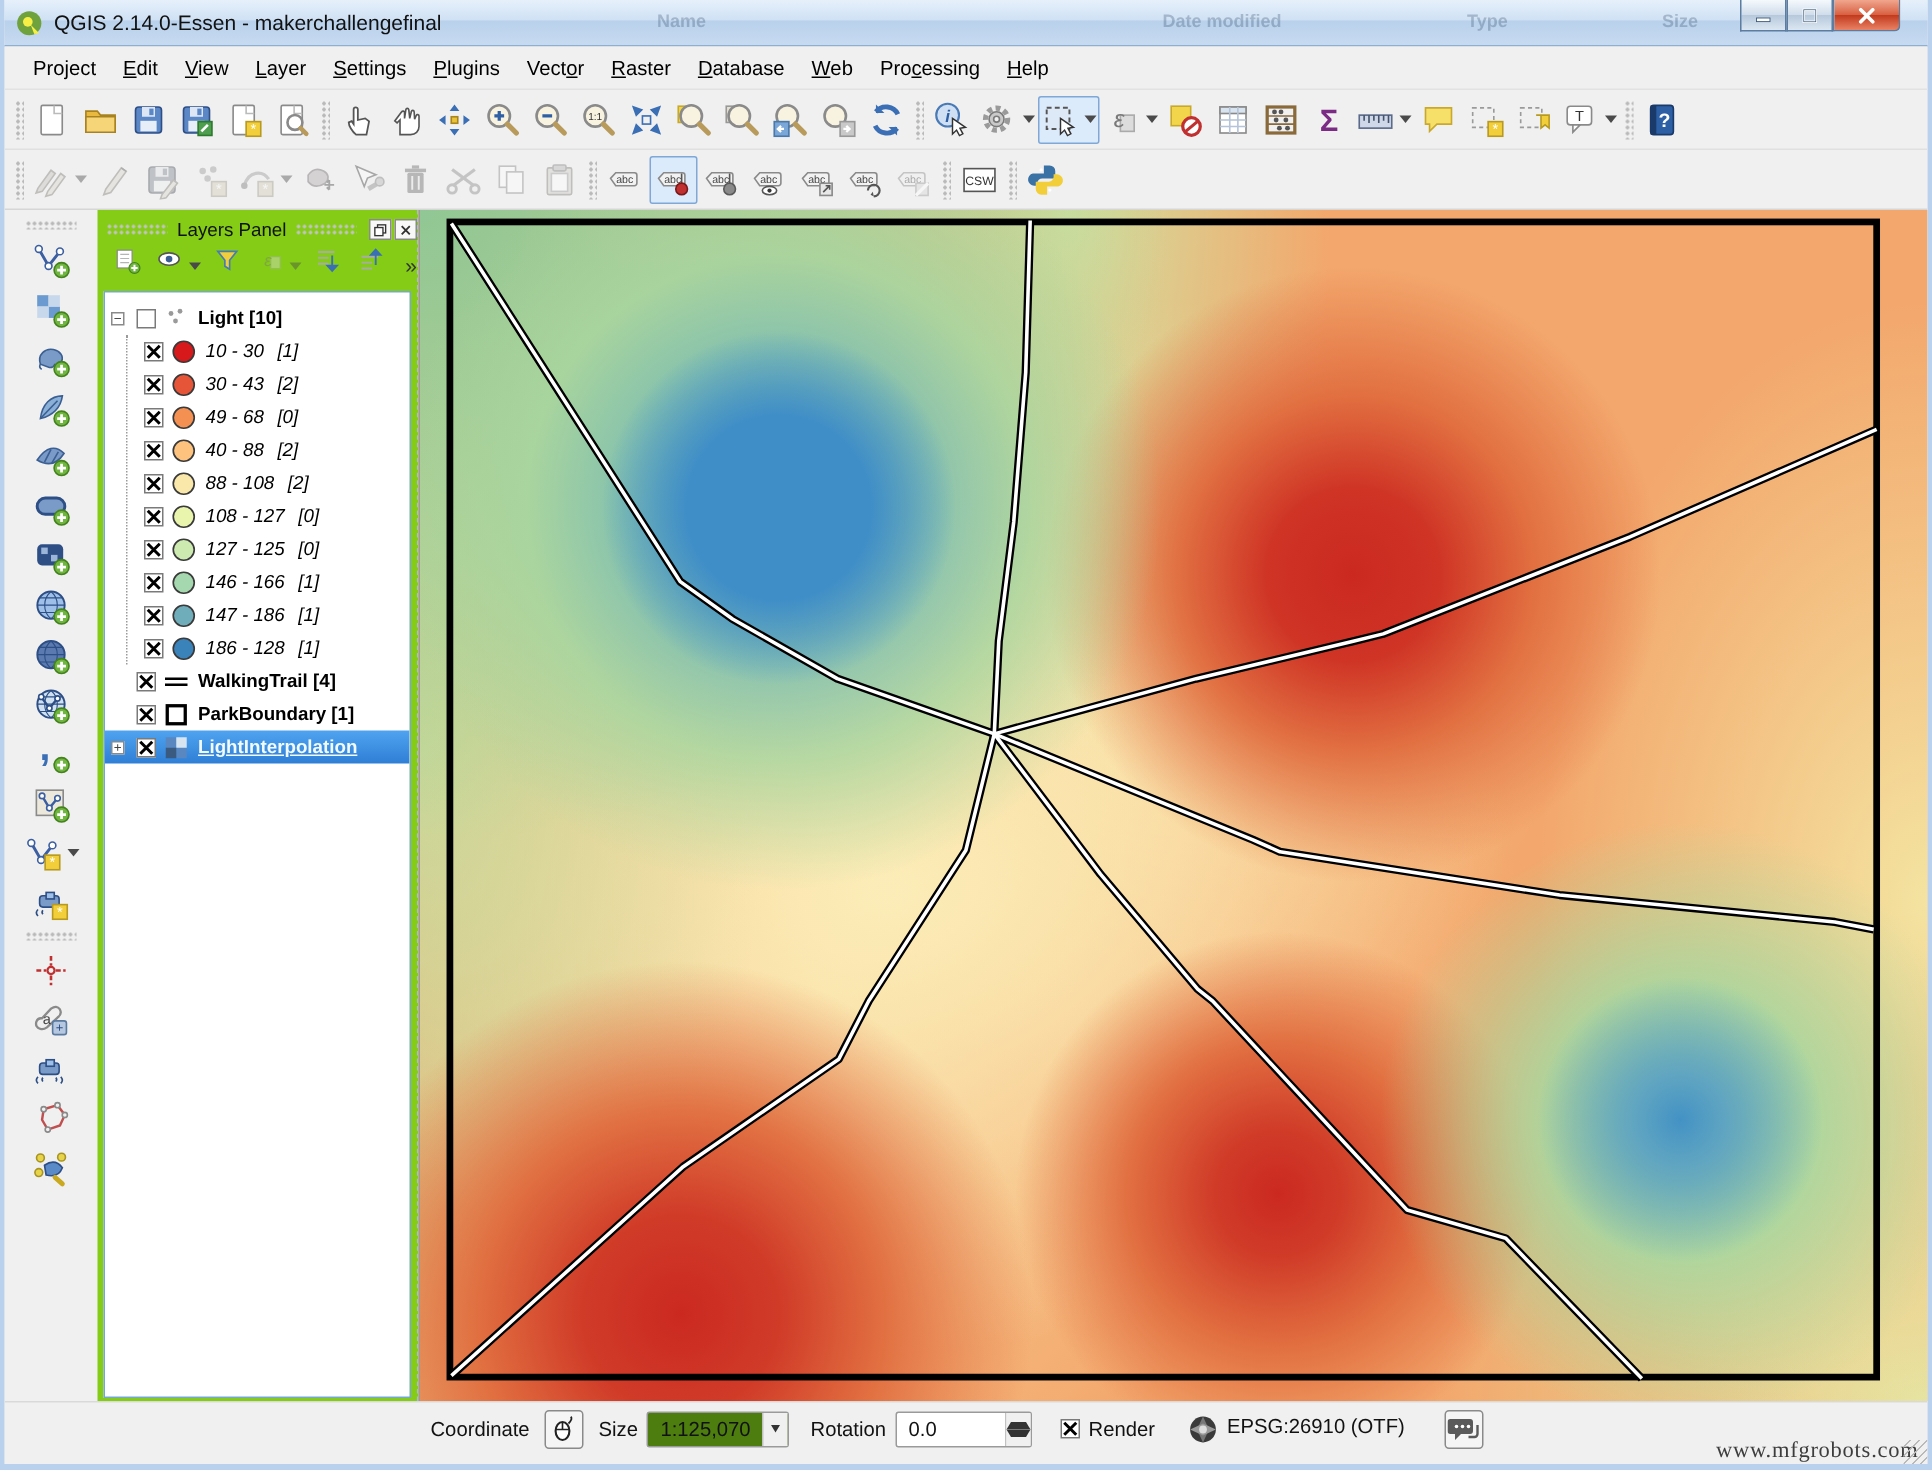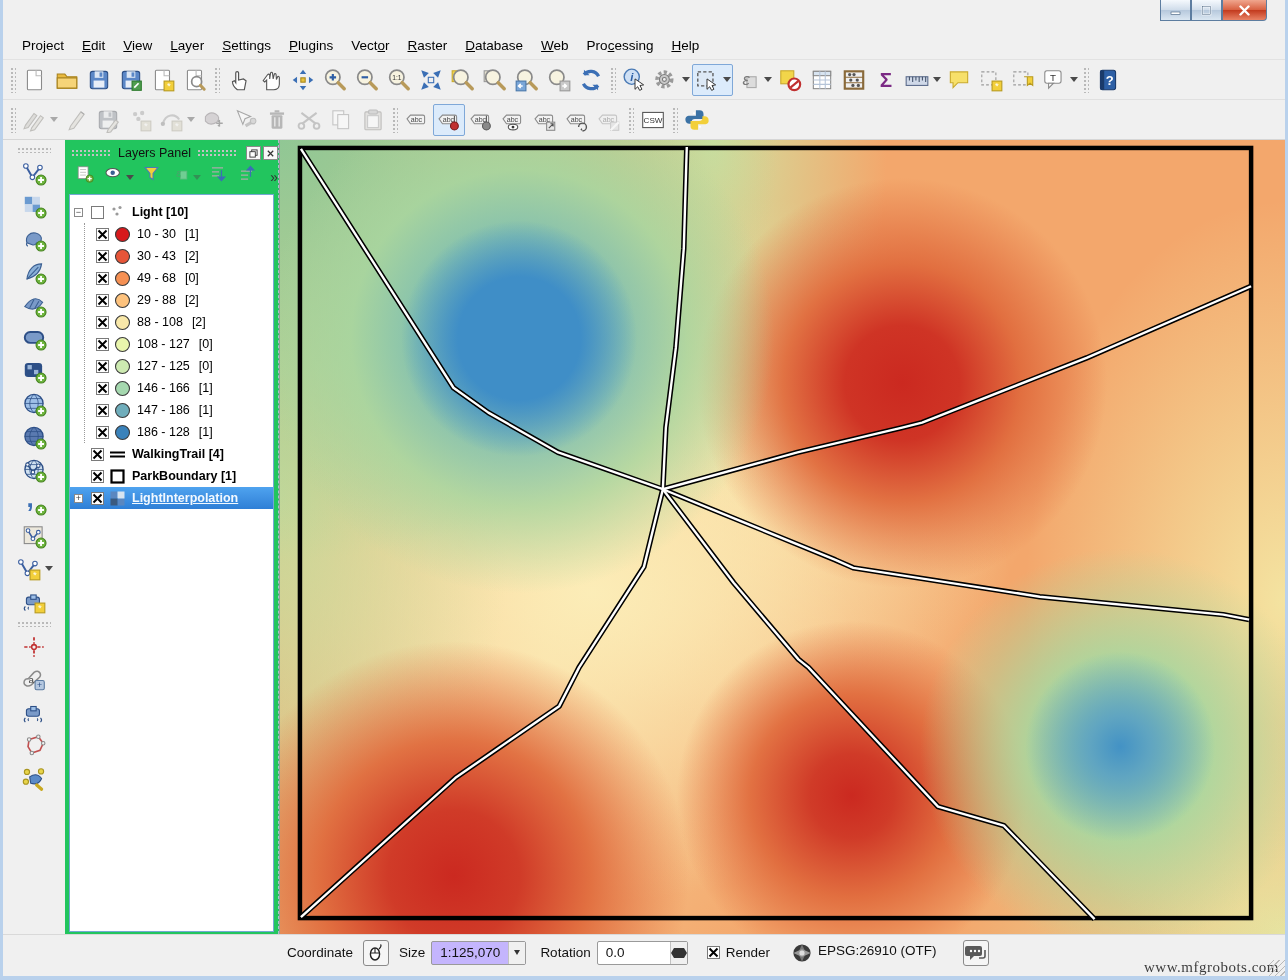--- a/index.html
+++ b/index.html
@@ -33,40 +33,40 @@
   .tb-btn .ic{width:26px;height:26px;display:block;}
   .tb-btn .ic svg{width:26px;height:26px;display:block;}
   .tb-btn.active{background:#dcebfb;border:1px solid #7fa8d8;}
   .tb-btn.disabled{opacity:.42;filter:grayscale(85%);}
   .caret{width:0;height:0;border-left:4px solid rgba(0,0,0,0);border-right:4px solid rgba(0,0,0,0);border-top:5px solid #4a4a4a;margin-left:3px;}
   
   #left-toolbar{position:absolute;top:140px;left:0;width:62px;bottom:42px;background:#f0f0f0;display:flex;flex-direction:column;align-items:center;padding-top:4px;}
   .vgrip{height:6px;width:34px;margin:3px 0;background-image:radial-gradient(circle,#b9b9b9 1px,rgba(0,0,0,0) 1.4px);background-size:4px 4px;}
   #left-toolbar .tb-btn{height:33px;min-width:44px;}
   
-  #layers-panel{position:absolute;top:140px;left:62px;width:214px;bottom:42px;background:#22c55e;border-right:1px dashed #aebdcc;}
+  #layers-panel{position:absolute;top:140px;left:62px;width:214px;bottom:42px;background:#84cc16;border-right:1px dashed #aebdcc;}
   #panel-header{height:22px;display:flex;align-items:center;justify-content:center;position:relative;margin-top:2px;}
   .dots{flex:1;height:8px;margin:0 6px;background-image:radial-gradient(circle,#c3c3c3 1px,rgba(0,0,0,0) 1.3px);background-size:4px 4px;}
   #panel-title{font-size:12.5px;color:#111;}
   .panel-hbtn{width:15px;height:14px;border:1px solid #8a8a8a;background:#f8f8f8;display:flex;align-items:center;justify-content:center;margin-left:2px;}
   .panel-hbtn svg{width:9px;height:9px;}
   #panel-toolbar{height:26px;display:flex;align-items:center;padding-left:8px;gap:4px;}
   #panel-toolbar .tb-btn{height:24px;min-width:24px;}
   #panel-toolbar .ic svg{width:19px;height:19px;display:block;}
   #panel-overflow{font-size:14px;color:#333;margin-left:6px;}
   #layer-tree{position:absolute;top:54px;left:4px;right:4px;bottom:2px;background:#fff;border:1px solid #74a7d3;overflow:hidden;font-size:12.5px;padding-top:6px;}
   .trow{display:flex;align-items:center;height:22px;position:relative;}
   .expander{width:9px;height:9px;border:1px solid #8a8a8a;background:#fff;font-size:9px;line-height:7px;text-align:center;color:#444;margin:0 3px 0 4px;flex:0 0 auto;}
   .cb{width:13px;height:13px;border:1px solid #7a7a7a;background:#fff;margin:0 5px;flex:0 0 auto;display:flex;align-items:center;justify-content:center;}
   .cb svg{width:11px;height:11px;}
   .sym{width:17px;height:17px;margin-right:6px;flex:0 0 auto;display:flex;align-items:center;justify-content:center;}
   .lname{font-weight:bold;color:#000;white-space:nowrap;}
   .clabel{color:#000;white-space:nowrap;}
   .ccount{color:#000;margin-left:9px;}
-  .tree-children{margin-left:14px;border-left:1px dotted #9a9a9a;}
+  .tree-children{margin-left:14px;border-left:1px dotted #9a9a9a;font-style:italic;}
   .trow.selected{background:linear-gradient(#4fa3ef,#2f7fd6);}
   .trow.selected .lname{color:#f2f9ff;text-decoration:underline;}
   
   #map-canvas{position:absolute;top:140px;left:276px;right:0;bottom:42px;border-left:1px solid #9a9a9a;
     background-color:#f3a76c;
     background-image:
       radial-gradient(circle 95px at 83.6% 76.4%, #4392c5 0%, #60a5c1 32%, rgba(96,165,193,0) 100%),
       radial-gradient(circle 200px at 83.6% 76.6%, rgba(125,192,172,.95) 0%, rgba(168,216,160,.9) 45%, rgba(210,234,170,0) 100%),
       radial-gradient(circle 118px at 23.8% 25%, #3f8ec7 0%, #3f8ec7 52%, rgba(63,142,199,0) 100%),
       radial-gradient(circle 255px at 23.8% 25%, rgba(92,162,192,.92) 0%, rgba(127,192,178,.88) 40%, rgba(168,214,160,.82) 66%, rgba(168,214,160,0) 100%),
@@ -84,21 +84,21 @@
   #trailsvg{position:absolute;top:0;left:0;width:100%;height:100%;}
   
   #statusbar{position:absolute;left:0;right:0;bottom:0;height:42px;background:#f0f0f0;border-top:1px solid #d9d9d9;
      display:flex;align-items:center;font-size:13.5px;color:#111;padding-bottom:6px;}
   #statusbar .spacer{flex:0 0 284px;}
   .sb-label{margin-right:6px;}
   #coord-input{width:296px;height:24px;border:1px solid #9a9a9a;border-radius:2px;background:#fff;text-align:center;
      font-size:13.5px;font-family:"Liberation Sans",sans-serif;color:#111;}
   .sb-iconbtn{width:26px;height:26px;border:1px solid #8a8a8a;border-radius:3px;background:#f5f5f5;display:flex;align-items:center;justify-content:center;margin:0 10px 0 4px;}
   .sb-iconbtn svg{width:18px;height:18px;}
-  .combo{display:flex;align-items:center;border:1px solid #9a9a9a;border-radius:2px;background:#c4b5fd;height:24px;margin-right:14px;}
+  .combo{display:flex;align-items:center;border:1px solid #9a9a9a;border-radius:2px;background:#4d7c0f;height:24px;margin-right:14px;}
   .combo .cval{padding:0 8px;min-width:72px;}
   .combo .cbtn{width:17px;height:22px;border-left:1px solid #c2c2c2;display:flex;align-items:center;justify-content:center;background:#f0f0f0;}
   .spin{display:flex;align-items:center;border:1px solid #9a9a9a;border-radius:2px;background:#fff;height:24px;margin-right:14px;}
   .spin .sval{padding:0 8px;min-width:72px;}
   .spin .arrows{display:flex;flex-direction:column;border-left:1px solid #c2c2c2;}
   .spin .arrows div{width:16px;height:11px;display:flex;align-items:center;justify-content:center;background:#f0f0f0;}
   .upA{width:0;height:0;border-left:3.5px solid rgba(0,0,0,0);border-right:3.5px solid rgba(0,0,0,0);border-bottom:5px solid #333;}
   .dnA{width:0;height:0;border-left:3.5px solid rgba(0,0,0,0);border-right:3.5px solid rgba(0,0,0,0);border-top:5px solid #333;}
   #render-cb{margin-right:6px;}
   #crs-wrap{display:flex;align-items:flex-start;margin-left:16px;}
@@ -108,20 +108,32 @@
   #watermark{position:absolute;right:6px;bottom:0px;font-family:"Liberation Serif",serif;font-size:15px;color:#3d3d3d;letter-spacing:.5px;}
   #resize-grip{position:absolute;right:0;bottom:0;width:16px;height:16px;
      background:repeating-linear-gradient(135deg,rgba(255,255,255,0) 0 3px,#b9b9b9 3px 4px);}
   svg text{font-family:"Liberation Sans",sans-serif;}
 </style>
 </head>
 <body>
 
 <div id="win">
 
+  <div id="titlebar">
+    <svg id="qgis-logo" viewBox="0 0 20 20">
+      <circle cx="10" cy="10" r="8.5" fill="#6fa13c"></circle>
+      <circle cx="9" cy="9" r="3.4" fill="#f7ef46"></circle>
+      <path d="M11 11 L17 17 L13.5 17.5 Z" fill="#f7ef46"></path>
+    </svg>
+    <span id="title-text">QGIS 2.14.0-Essen - makerchallengefinal</span>
+    <span class="ghost" style="left:438px">Name</span>
+    <span class="ghost" style="left:775px">Date modified</span>
+    <span class="ghost" style="left:978px">Type</span>
+    <span class="ghost" style="left:1108px">Size</span>
+  </div>
   <div id="win-buttons">
     <div class="winbtn">
         <svg viewBox="0 0 13 11">
           <rect x="2" y="7" width="9" height="2.4" fill="#fff" stroke="#3d5a7a" stroke-width=".6"></rect>
         </svg>
       </div>
     <div class="winbtn">
         <svg viewBox="0 0 13 11">
           <rect x="2.5" y="1.5" width="8" height="8" fill="none" stroke="#fff" stroke-width="1.6"></rect>
           <rect x="2.5" y="1.5" width="8" height="8" fill="none" stroke="#3d5a7a" stroke-width=".5"></rect>
@@ -986,21 +998,21 @@
             <span class="cb">
               <svg viewBox="0 0 11 11">
                 <path d="M1.5 1.5 L9.5 9.5 M9.5 1.5 L1.5 9.5" stroke="#000" stroke-width="2"></path>
               </svg>
             </span>
             <span class="sym">
               <svg viewBox="0 0 17 17">
                 <circle cx="8.5" cy="8.5" r="7" fill="#fdc27d" stroke="#3a3a3a" stroke-width="1.1"></circle>
               </svg>
             </span>
-            <span class="clabel">29 - 88</span>
+            <span class="clabel">40 - 88</span>
             <span class="ccount">[2]</span>
           </div>
           <div class="trow">
             <span style="width:6px;flex:0 0 auto"></span>
             <span class="cb">
               <svg viewBox="0 0 11 11">
                 <path d="M1.5 1.5 L9.5 9.5 M9.5 1.5 L1.5 9.5" stroke="#000" stroke-width="2"></path>
               </svg>
             </span>
             <span class="sym">

